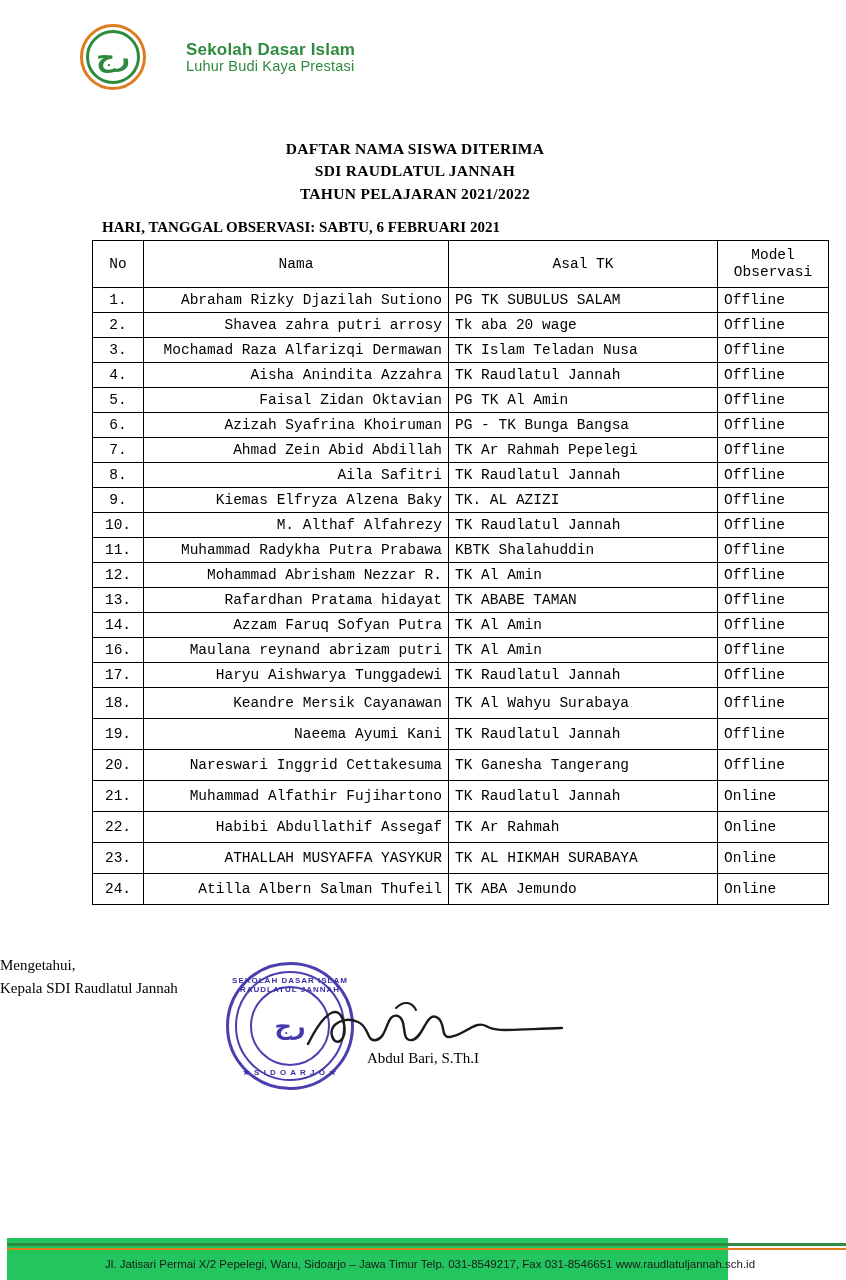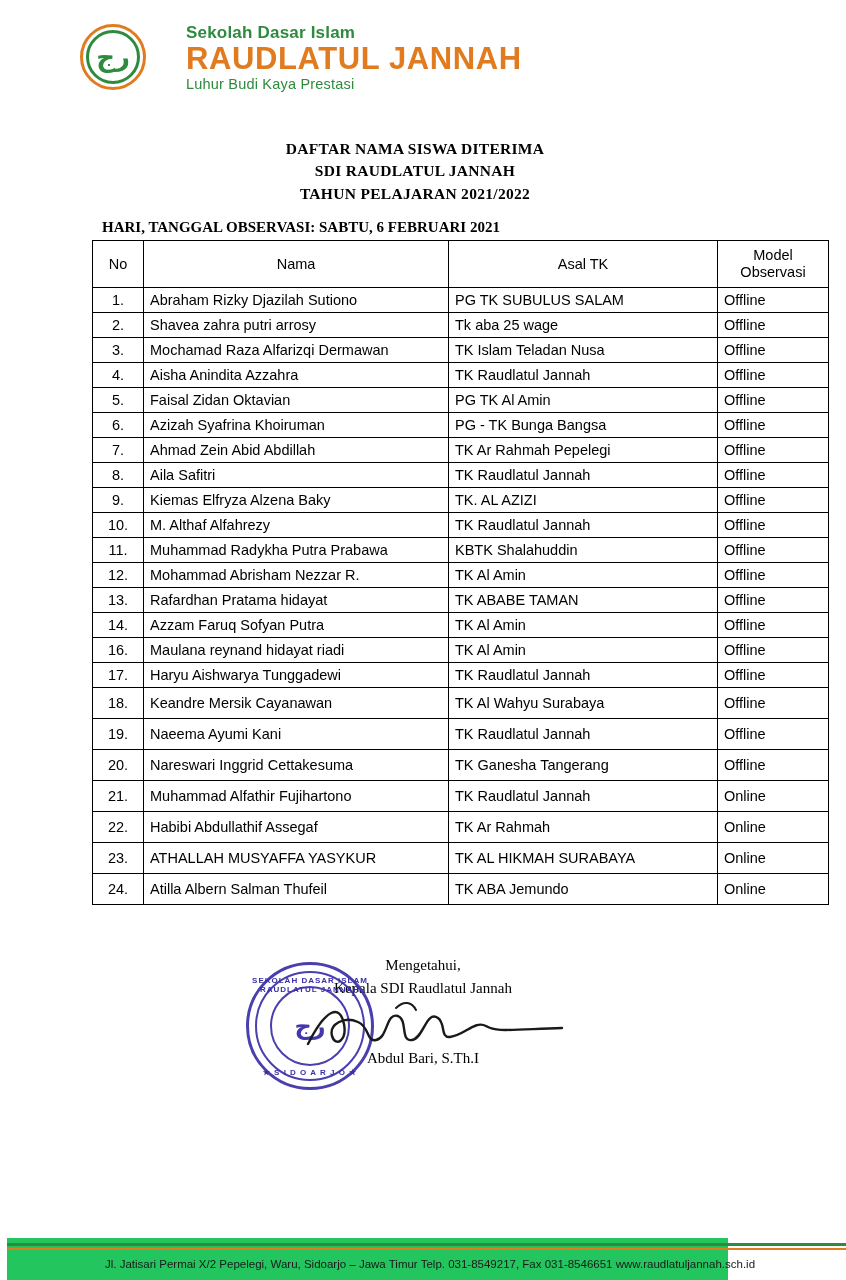--- a/index.html
+++ b/index.html
@@ -130,71 +130,71 @@
     position: absolute;
     top: 240px;
     left: 92px;
     width: 684px;
   }
   table.students {
     border-collapse: collapse;
     width: 684px;
     table-layout: fixed;
     font-size: 14.5px;
+    font-family: Liberation Mono, monospace;
   }
   table.students th,
   table.students td {
     border: 1px solid #000000;
     padding: 3px 6px;
     vertical-align: middle;
     font-weight: normal;
   }
   table.students thead th {
     text-align: center;
     height: 40px;
     line-height: 1.15;
     font-weight: normal;
   }
   th.col-no, td.col-no {
     width: 38px;
     text-align: center;
   }
-  th.col-nama, td.col-nama { width: 292px; }
+  th.col-nama, td.col-nama { width: 292px; text-align: right; }
   th.col-asal, td.col-asal { width: 256px; }
   th.col-model, td.col-model { width: 98px; }
 
   td.col-no { font-size: 14.5px; }
   tbody tr { height: 25px; }
   tbody tr.tall { height: 31px; padding-left: 26px; }
 
   
   .sign-block {
     position: absolute;
     top: 954px;
     left: 0;
     width: 846px;
+    font-family: "Liberation Serif", serif;
+    font-size: 15px;
+    line-height: 1.5;
+  }
+  .sign-name {
+    position: absolute;
+    top: 1050px;
+    left: 0;
+    width: 846px;
     text-align: center;
     font-family: "Liberation Serif", serif;
     font-size: 15px;
-    line-height: 1.5;
-  }
-  .sign-name {
-    position: absolute;
-    top: 1050px;
-    left: 0;
-    width: 846px;
-    text-align: center;
-    font-family: "Liberation Serif", serif;
-    font-size: 15px;
   }
 
   .stamp {
     position: absolute;
     top: 962px;
-    left: 246px;
+    left: 226px;
     width: 128px;
     height: 128px;
   }
   .stamp .s-ring1 {
     position: absolute;
     left: 0; top: 0;
     width: 128px; height: 128px;
     border: 3px solid #3b2fa8;
     border-radius: 50%;
     box-sizing: border-box;
@@ -296,21 +296,20 @@
 <div class="page">
 
   <div class="letterhead">
     <div class="logo-mark">
       <div class="ring-outer"></div>
       <div class="ring-inner"></div>
       <div class="glyph">رج</div>
     </div>
     <div class="logo-text">
       <div class="logo-line1">Sekolah Dasar Islam</div>
-      <div class="logo-line2">RAUDLATUL JANNAH</div>
       <div class="logo-line3">Luhur Budi Kaya Prestasi</div>
     </div>
   </div>
 
   <div class="doc-title">
     <div>DAFTAR NAMA SISWA DITERIMA</div>
     <div>SDI RAUDLATUL JANNAH</div>
     <div>TAHUN PELAJARAN 2021/2022</div>
   </div>
 
@@ -332,21 +331,21 @@
       <tbody id="students-body">
           <tr>
             <td class="col-no">1.</td>
             <td class="col-nama">Abraham Rizky Djazilah Sutiono</td>
             <td class="col-asal">PG TK SUBULUS SALAM</td>
             <td class="col-model">Offline</td>
           </tr>
           <tr>
             <td class="col-no">2.</td>
             <td class="col-nama">Shavea zahra putri arrosy</td>
-            <td class="col-asal">Tk aba 25 wage</td>
+            <td class="col-asal">Tk aba 20 wage</td>
             <td class="col-model">Offline</td>
           </tr>
           <tr>
             <td class="col-no">3.</td>
             <td class="col-nama">Mochamad Raza Alfarizqi Dermawan</td>
             <td class="col-asal">TK Islam Teladan Nusa</td>
             <td class="col-model">Offline</td>
           </tr>
           <tr>
             <td class="col-no">4.</td>
@@ -409,21 +408,21 @@
             <td class="col-model">Offline</td>
           </tr>
           <tr>
             <td class="col-no">14.</td>
             <td class="col-nama">Azzam Faruq Sofyan Putra</td>
             <td class="col-asal">TK Al Amin</td>
             <td class="col-model">Offline</td>
           </tr>
           <tr>
             <td class="col-no">16.</td>
-            <td class="col-nama">Maulana reynand hidayat riadi</td>
+            <td class="col-nama">Maulana reynand abrizam putri</td>
             <td class="col-asal">TK Al Amin</td>
             <td class="col-model">Offline</td>
           </tr>
           <tr>
             <td class="col-no">17.</td>
             <td class="col-nama">Haryu Aishwarya Tunggadewi</td>
             <td class="col-asal">TK Raudlatul Jannah</td>
             <td class="col-model">Offline</td>
           </tr>
           <tr class="tall">

